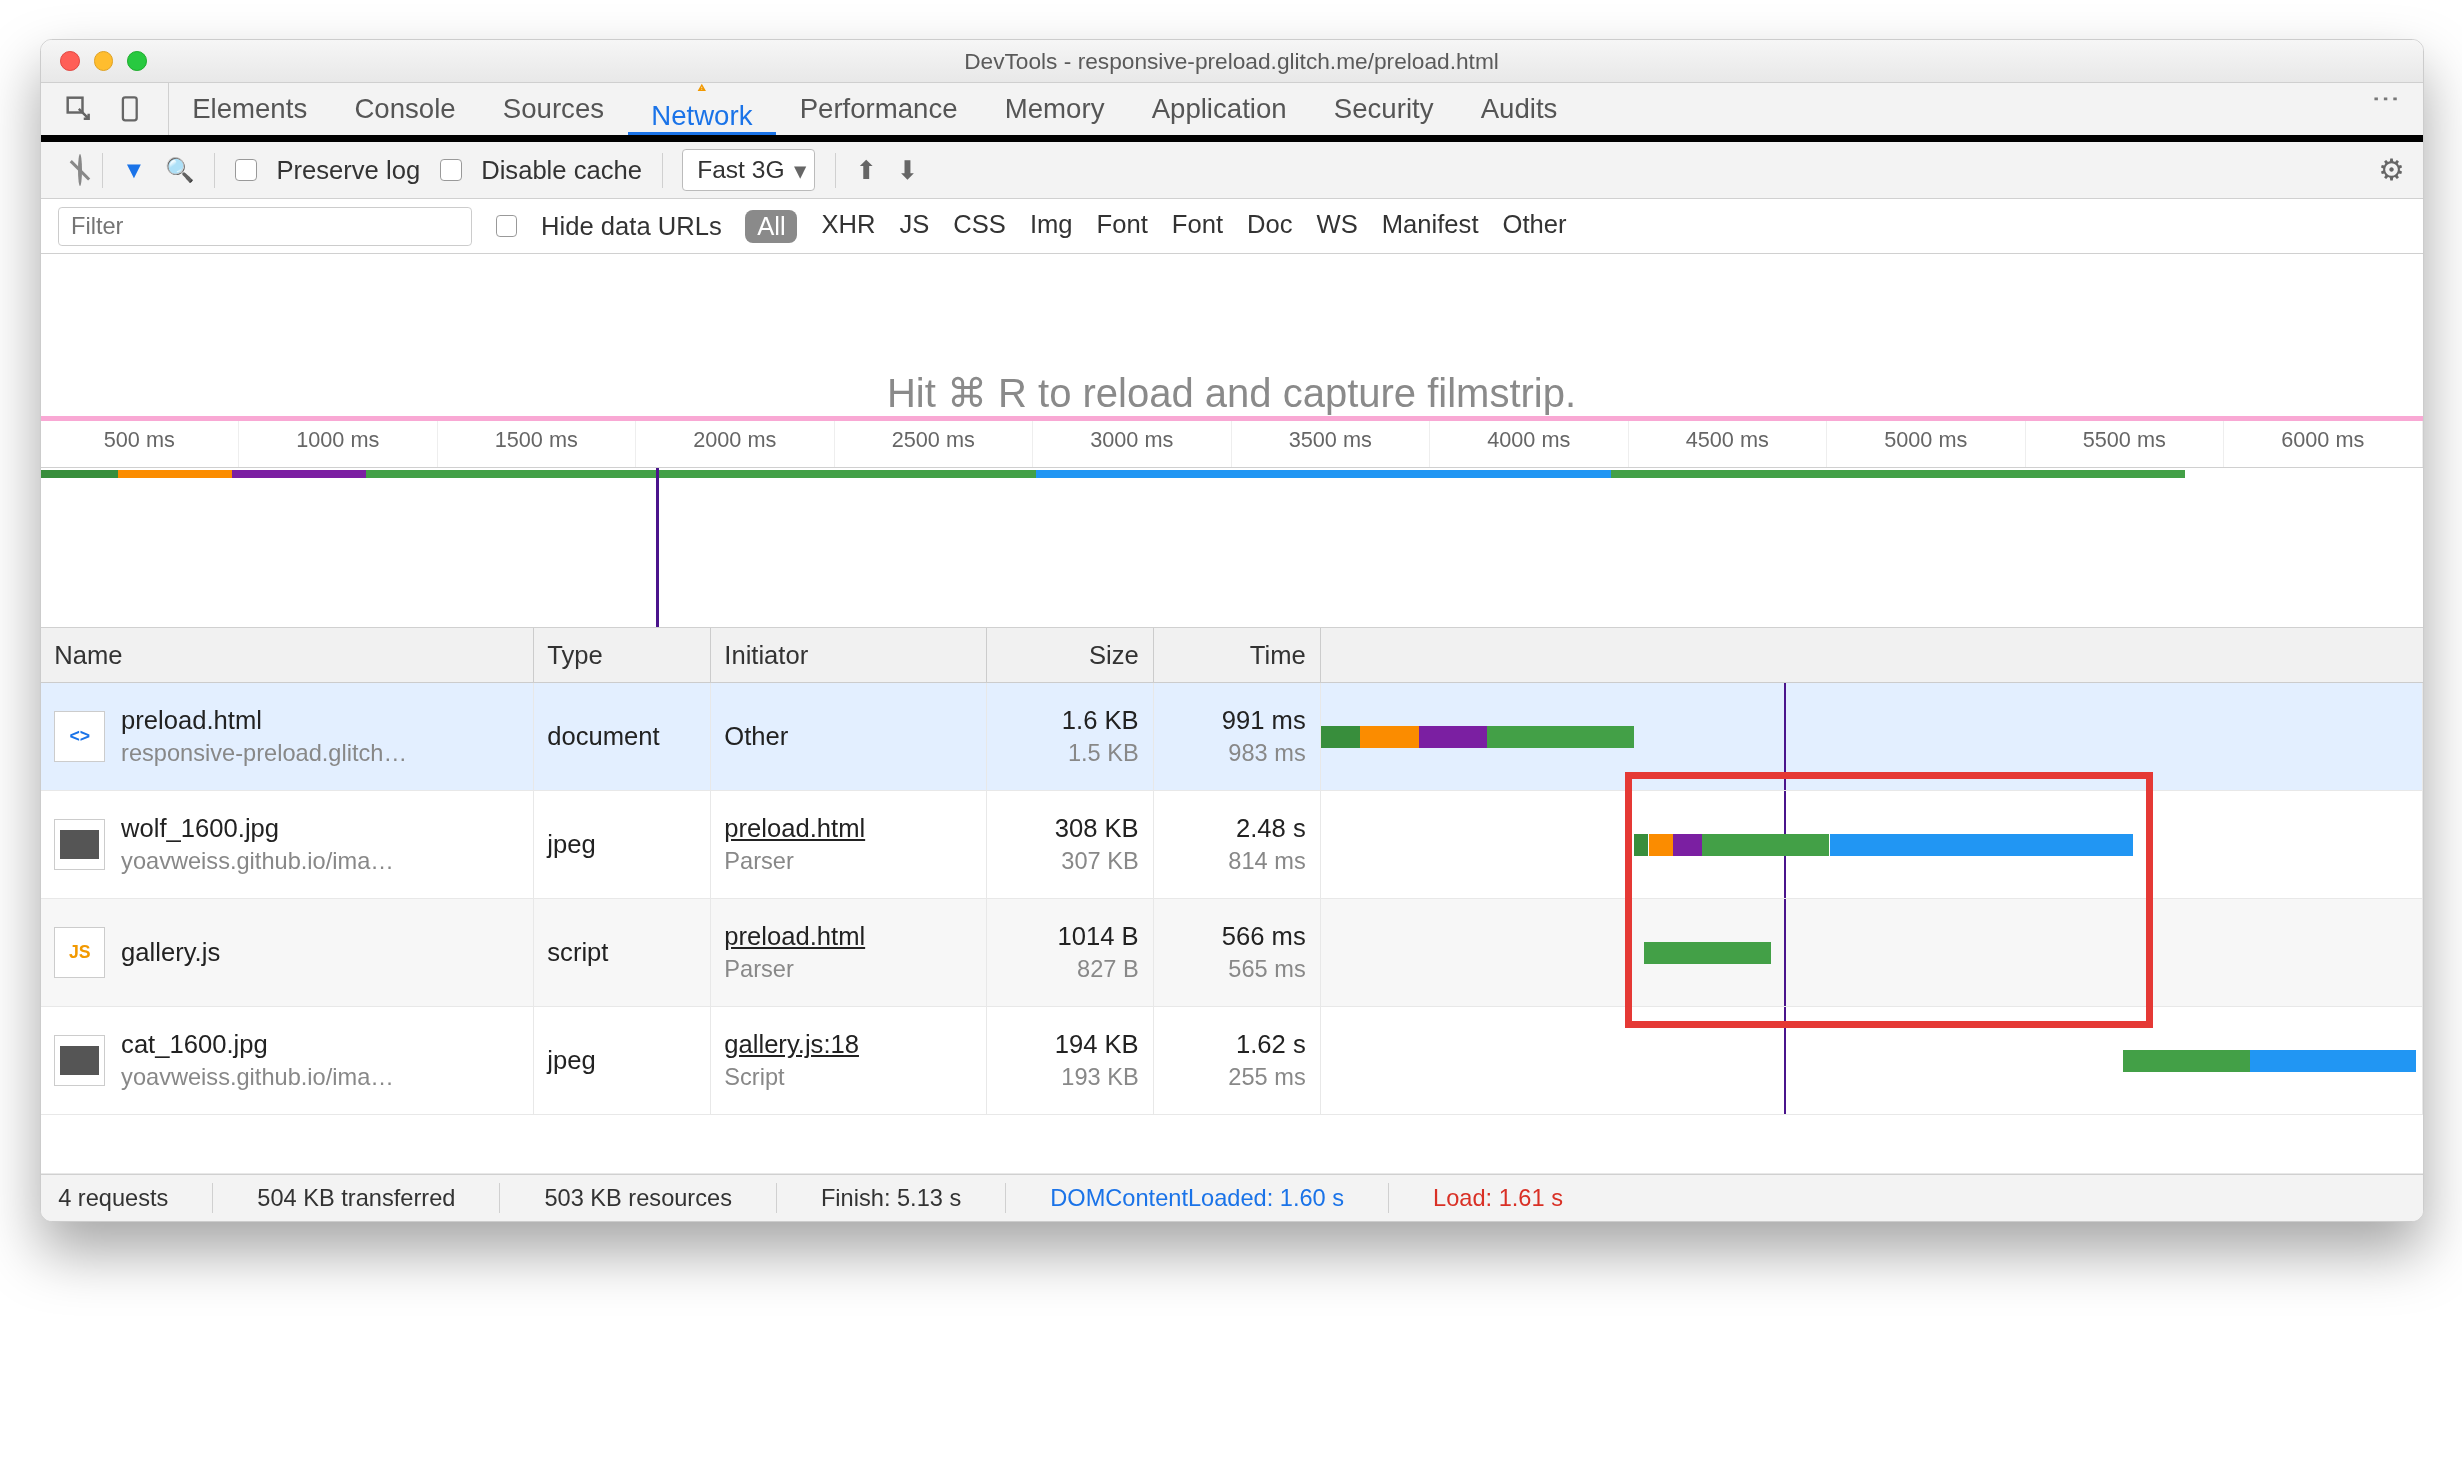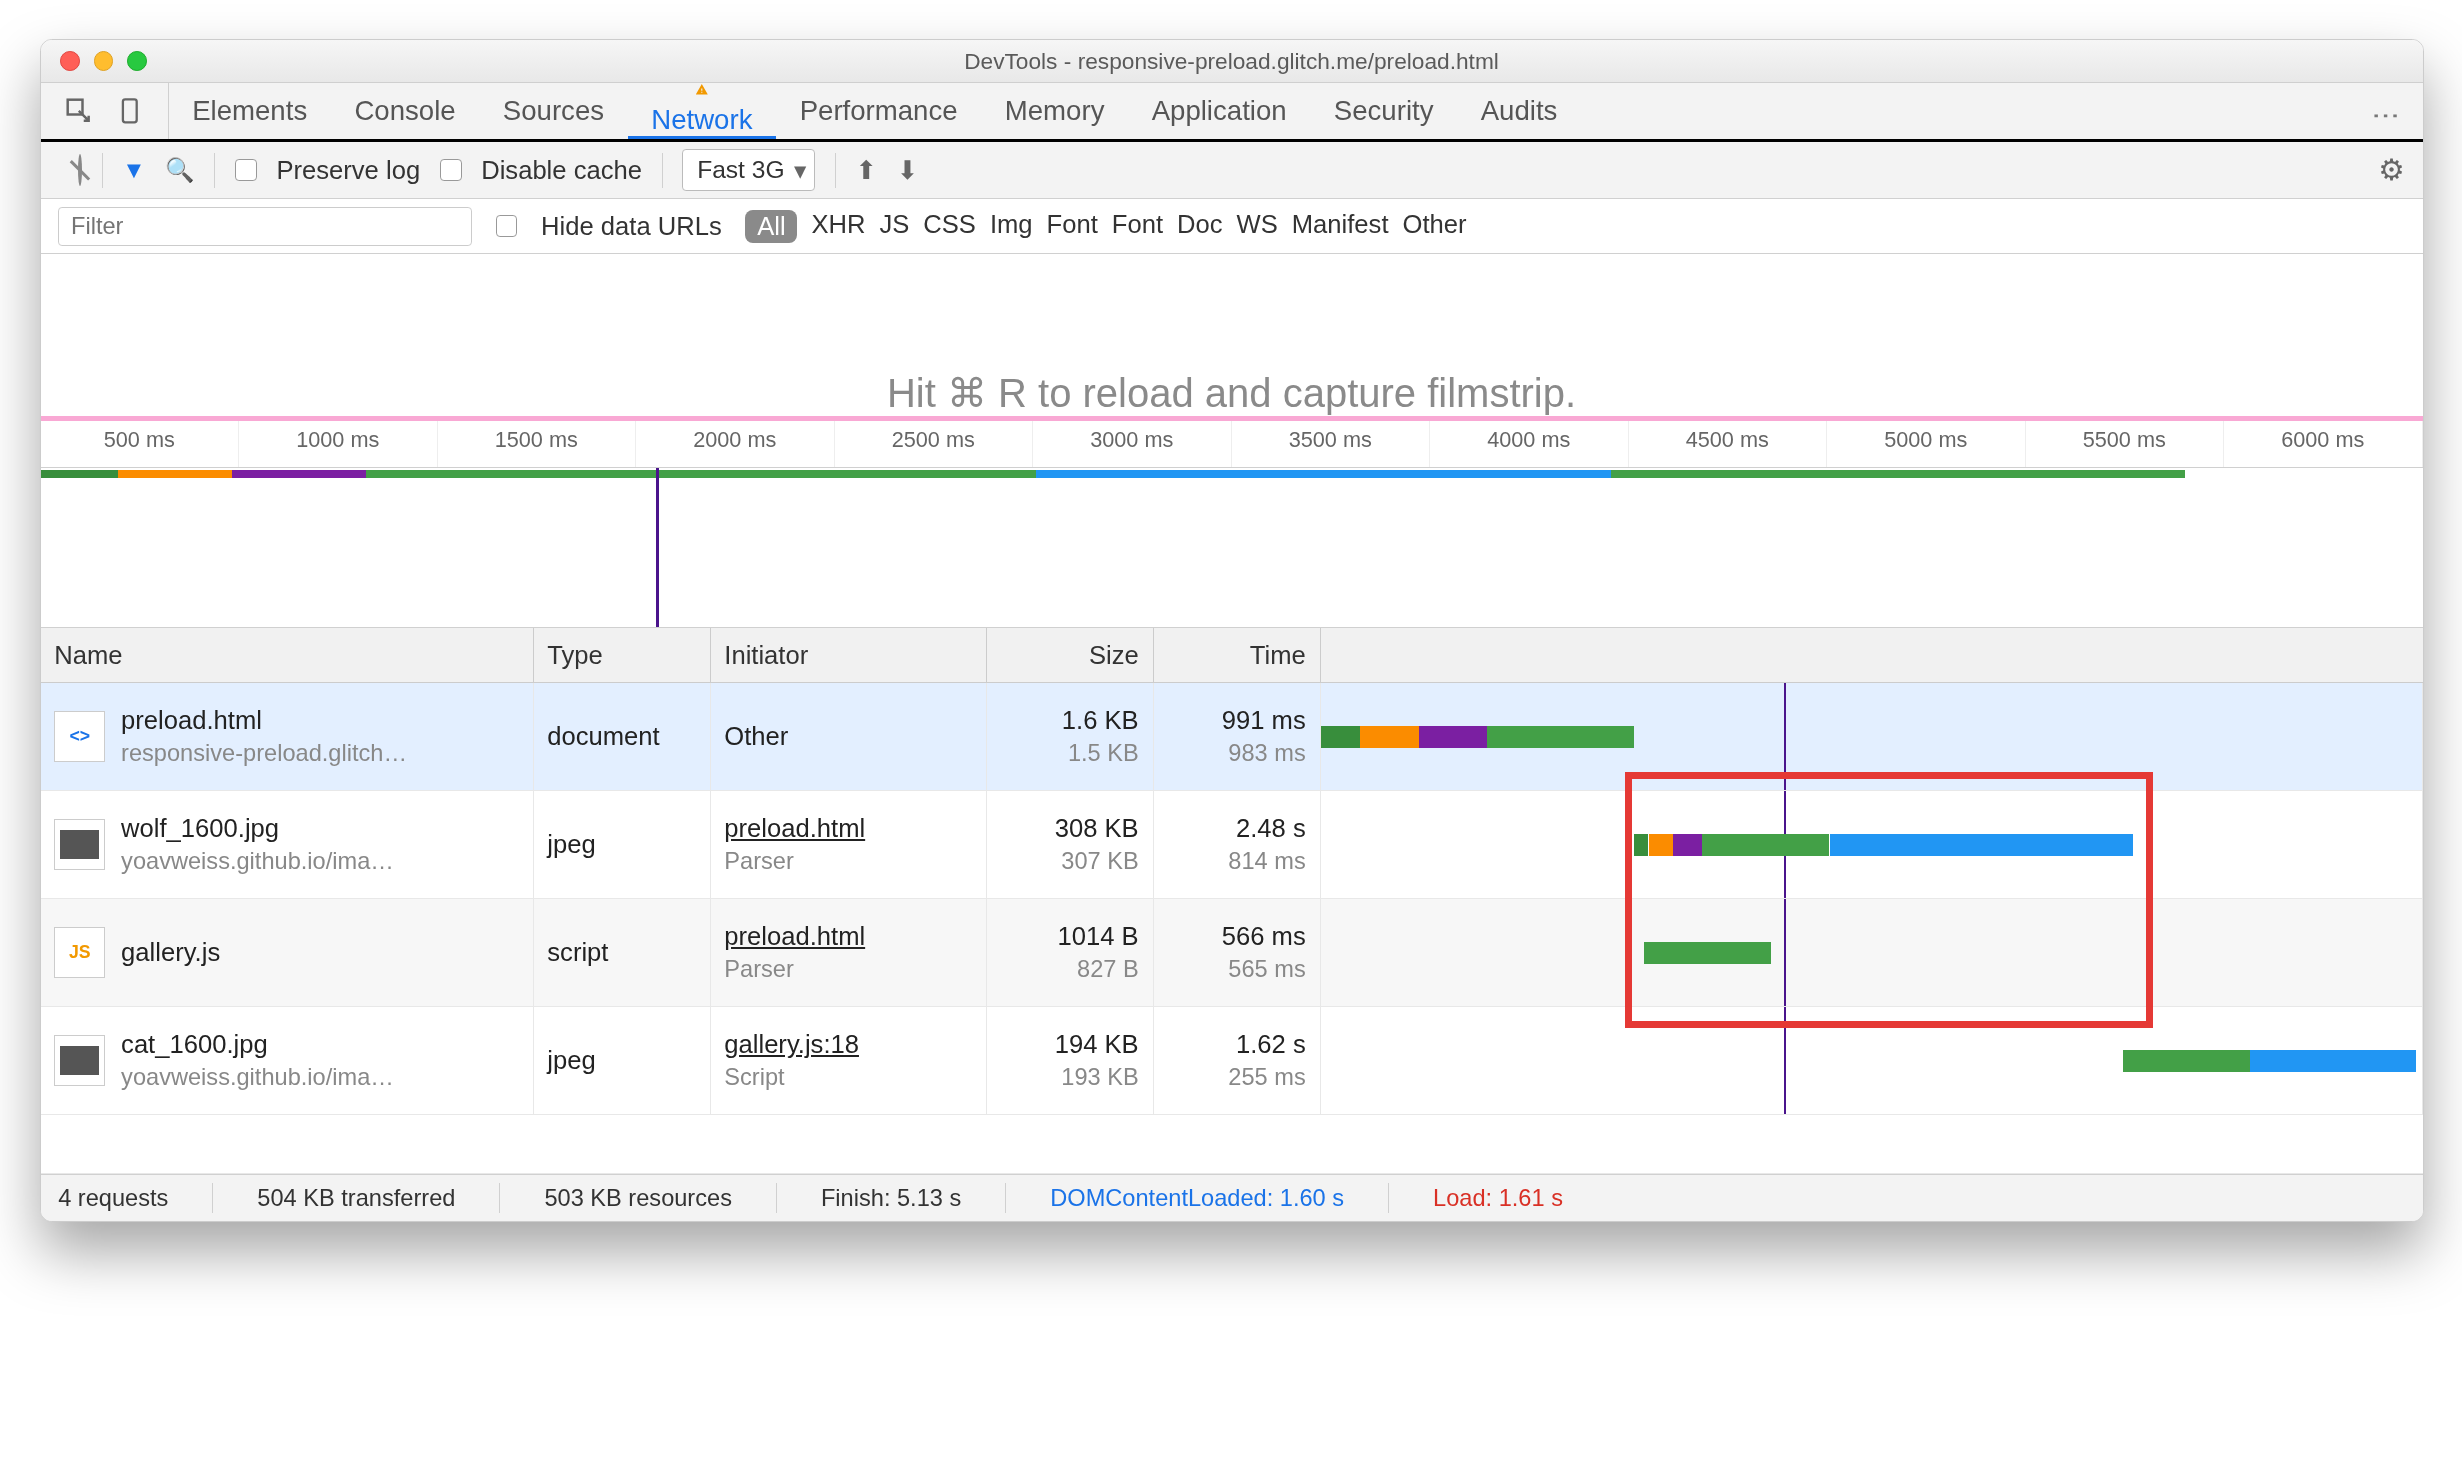--- a/index.html
+++ b/index.html
@@ -5,21 +5,21 @@
 * { box-sizing: border-box; margin: 0; padding: 0; font-family: -apple-system, BlinkMacSystemFont, "Segoe UI", Helvetica, Arial, sans-serif; }
 body { background: #fff; width: 2463px; height: 1480px; display:flex; align-items:flex-start; justify-content:center; padding-top:39px;}
 .window { width: 2384px; border-radius: 11.8px; box-shadow: 0 29.6px 59px rgba(0,0,0,0.35); background:#fff; overflow:hidden; border:1px solid #ccc;}
 .titlebar { height: 43px; background: linear-gradient(#f6f6f6,#e8e8e8); border-bottom:1px solid #cfcfcf; display:flex; align-items:center; position:relative;}
 .traffic { display:flex; gap:13.8px; padding-left:19.7px;}
 .dot { width:19.7px; height:19.7px; border-radius:50%; }
 .dot.red{background:#ff5f57;border:1px solid #e0443e;}
 .dot.yellow{background:#ffbd2e;border:1px solid #dea123;}
 .dot.green{background:#28c940;border:1px solid #1aab29;}
 .title { position:absolute; left:0; right:0; text-align:center; font-size:22.7px; color:#5a5a5a; pointer-events:none;}
-.tabs-row { height:59px; border-bottom:3px solid #000000; display:flex; align-items:flex-end; background:#f3f3f3; font-size:27.6px; color:#555;}
+.tabs-row { height:59px; border-bottom:7px solid #000000; display:flex; align-items:flex-start; background:#f3f3f3; font-size:27.6px; color:#555;}
 .tabs-left { display:flex; align-items:center; gap:17.7px; padding:0 21.7px; height:100%; border-right:1px solid #d0d0d0;}
 .icon-btn { width:33px; height:33px; display:inline-flex; align-items:center; justify-content:center; color:#666; }
 .tab { padding:0 23.6px; height:100%; display:flex; align-items:center; cursor:pointer; gap:7.9px;}
 .tab.active { color:#1a73e8; border-bottom:3px solid #1a73e8;flex-direction:column; }
 .tabs-right { margin-left:auto; padding-right:19.7px;}
 .kebab { font-size:27.6px; color:#777; letter-spacing:2px; writing-mode:vertical-rl;}
 .warning-icon { width:23.6px; height:23.6px; }
 
 .toolbar { height:57px; border-bottom:1px solid #d0d0d0; background:#f3f3f3; display:flex; align-items:center; padding:0 17.7px; gap:19.7px; font-size:25.6px; color:#333;}
 .record { width:23.6px; height:23.6px; background:#d93025; border-radius:50%; }
@@ -138,21 +138,21 @@
     <span class="sep"></span>
     <span style="color:#666;">⬆</span>
     <span style="color:#666;">⬇</span>
     <span class="gear">⚙</span>
   </div>
 
   <div class="filter-row">
     <input class="filter-input" placeholder="Filter" style="">
     <span class="chk"></span>
     <span>Hide data URLs</span>
-    <div id="filter-types" style="display:flex;gap:14px;text-align:right;">
+    <div id="filter-types" style="display:flex;gap:24px;text-align:right;">
         <span class="ftype pill">All</span>
         <span class="ftype">XHR</span>
         <span class="ftype">JS</span>
         <span class="ftype">CSS</span>
         <span class="ftype">Img</span>
         <span class="ftype">Font</span>
         <span class="ftype">Font</span>
         <span class="ftype">Doc</span>
         <span class="ftype">WS</span>
         <span class="ftype">Manifest</span>

